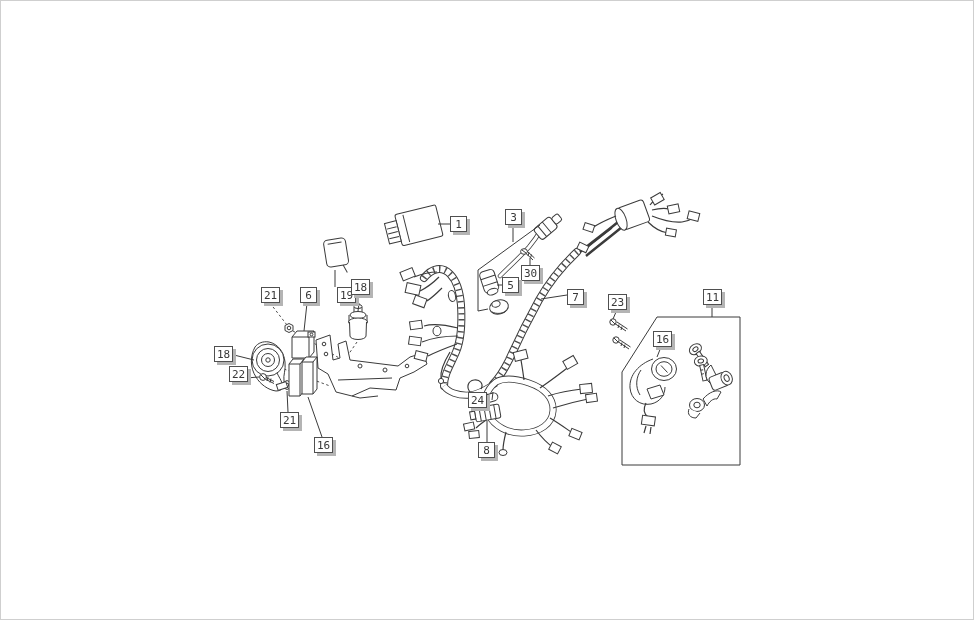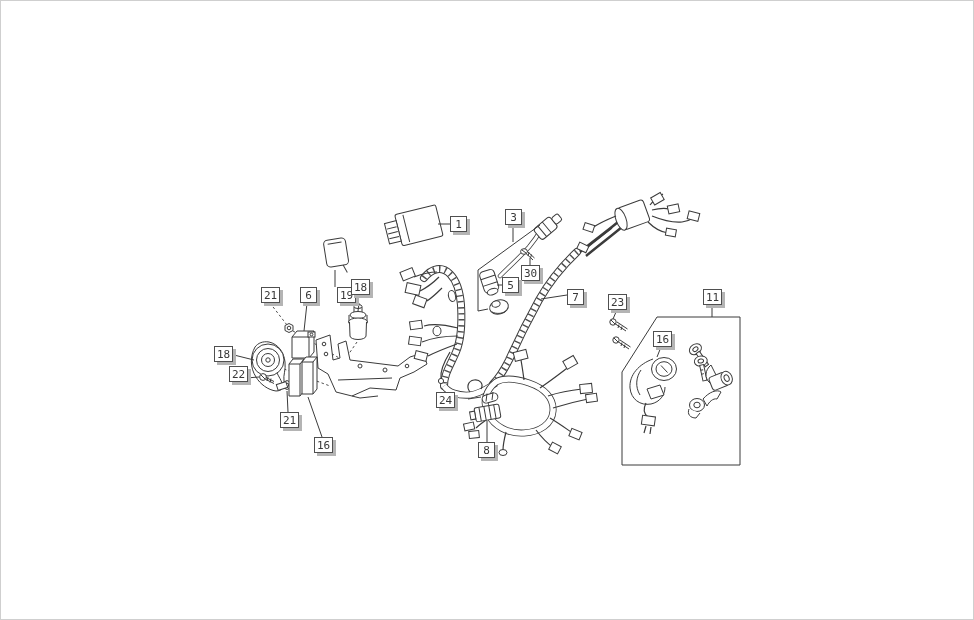--- a/index.html
+++ b/index.html
@@ -321,20 +321,20 @@
   <div class="callout" style="left:502px;top:277px">5</div>
   <div class="callout" style="left:567px;top:289px">7</div>
   <div class="callout" style="left:261px;top:287px">21</div>
   <div class="callout" style="left:300px;top:287px">6</div>
   <div class="callout" style="left:337px;top:287px">19</div>
   <div class="callout" style="left:351px;top:279px">18</div>
   <div class="callout" style="left:214px;top:346px">18</div>
   <div class="callout" style="left:229px;top:366px">22</div>
   <div class="callout" style="left:280px;top:412px">21</div>
   <div class="callout" style="left:314px;top:437px">16</div>
-  <div class="callout" style="left:436px;top:392px">24</div>
+  <div class="callout" style="left:468px;top:392px">24</div>
   <div class="callout" style="left:478px;top:442px">8</div>
   <div class="callout" style="left:608px;top:294px">23</div>
   <div class="callout" style="left:703px;top:289px">11</div>
   <div class="callout" style="left:653px;top:331px">16</div>
 
   <div class="frame"></div>
 </div>
 
 </body></html>

